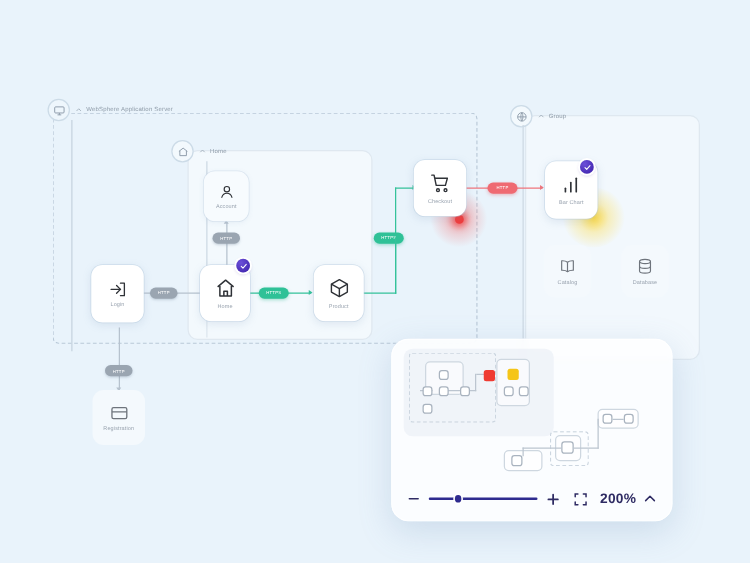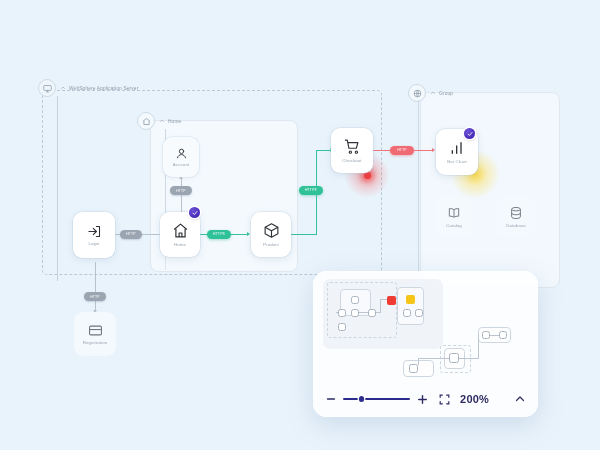--- a/index.html
+++ b/index.html
@@ -104,21 +104,21 @@
     position:absolute;left:0;right:0;bottom:0;height:36px;
     display:flex;align-items:center;gap:0;padding:0 12px;box-sizing:border-box;
   }
   .mm-ic{display:flex;align-items:center;justify-content:center;color:#2e2b63;}
   .mm-minus{width:12px;height:12px;}
   .mm-slider{position:relative;flex:1;height:12px;margin:0 6px;display:flex;align-items:center;}
   .mm-track{position:absolute;left:0;right:0;height:2.2px;border-radius:2px;background:#2e2b8f;}
   .mm-knob{position:absolute;left:24%;width:5.2px;height:5.2px;border-radius:50%;background:#2e2b8f;box-shadow:0 0 0 1.4px rgba(255,255,255,.9);}
   .mm-plus{width:13px;height:13px;margin-right:9px;}
   .mm-fit{width:13px;height:13px;margin-right:9px;}
-  .mm-pct{font-size:11px;color:#2e2b63;font-weight:bold;letter-spacing:.2px;margin-right:25px;}
+  .mm-pct{font-size:11px;color:#2e2b63;font-weight:bold;letter-spacing:.2px;margin-right:5px;}
   .mm-chev{width:12px;height:12px;}
 </style>
 </head>
 <body>
 
 <div class="canvas">
 
   <div class="frame dashed" style="left:42px;top:90px;width:340px;height:185px;"></div>
   <div class="grp-head" style="left:38px;top:79px;">
     <div class="gicon" style="background:#eef6fc;">

